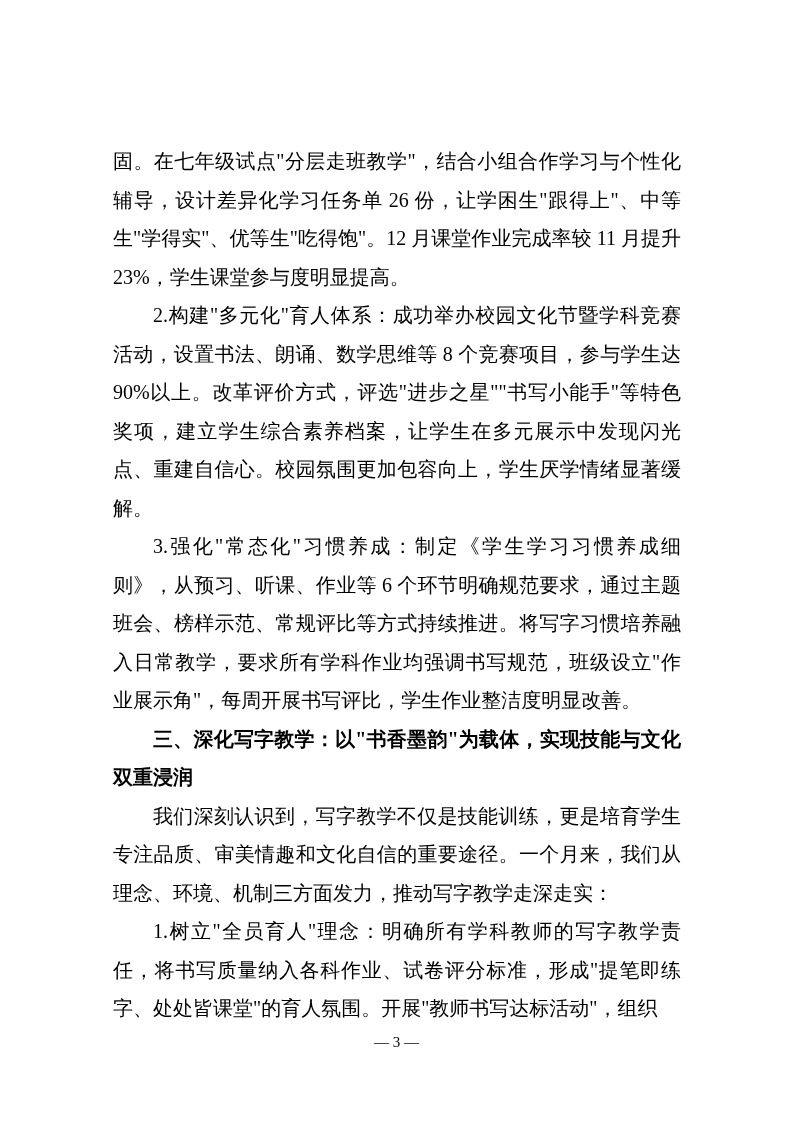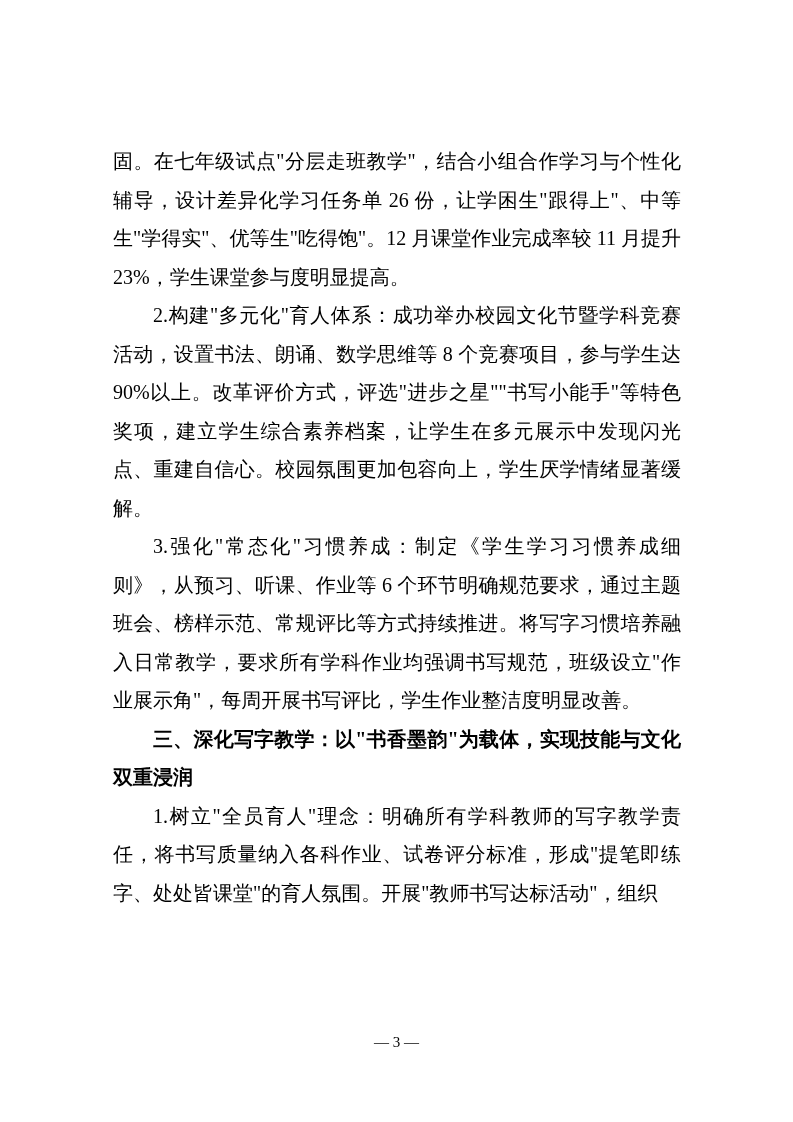--- a/index.html
+++ b/index.html
@@ -52,18 +52,19 @@
 </style>
 </head>
 <body>
 
 <div class="page">
   <div class="content">
     <p class="para continuation">固。在七年级试点"分层走班教学"，结合小组合作学习与个性化辅导，设计差异化学习任务单 26 份，让学困生"跟得上"、中等生"学得实"、优等生"吃得饱"。12 月课堂作业完成率较 11 月提升 23%，学生课堂参与度明显提高。</p>
     <p class="para">2.构建"多元化"育人体系：成功举办校园文化节暨学科竞赛活动，设置书法、朗诵、数学思维等 8 个竞赛项目，参与学生达 90%以上。改革评价方式，评选"进步之星""书写小能手"等特色奖项，建立学生综合素养档案，让学生在多元展示中发现闪光点、重建自信心。校园氛围更加包容向上，学生厌学情绪显著缓解。</p>
     <p class="para">3.强化"常态化"习惯养成：制定《学生学习习惯养成细则》，从预习、听课、作业等 6 个环节明确规范要求，通过主题班会、榜样示范、常规评比等方式持续推进。将写字习惯培养融入日常教学，要求所有学科作业均强调书写规范，班级设立"作业展示角"，每周开展书写评比，学生作业整洁度明显改善。</p>
     <p class="para heading">三、深化写字教学：以"书香墨韵"为载体，实现技能与文化双重浸润</p>
+    <p class="para">我们深刻认识到，写字教学不仅是技能训练，更是培育学生专注品质、审美情趣和文化自信的重要途径。一个月来，我们从理念、环境、机制三方面发力，推动写字教学走深走实：</p>
     <p class="para">1.树立"全员育人"理念：明确所有学科教师的写字教学责任，将书写质量纳入各科作业、试卷评分标准，形成"提笔即练字、处处皆课堂"的育人氛围。开展"教师书写达标活动"，组织</p>
   </div>
   <div class="footer">
     <span>— 3 —</span>
   </div>
 </div>
 
 </body></html>

